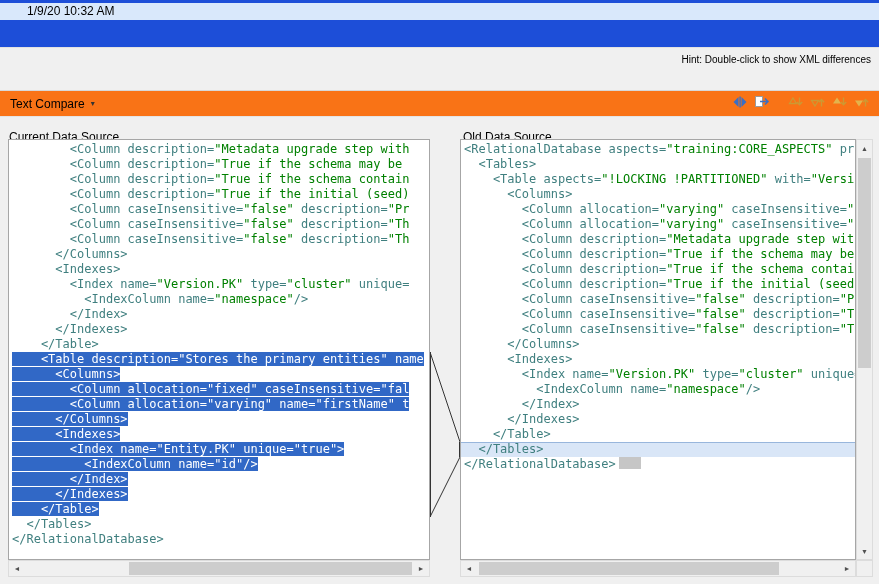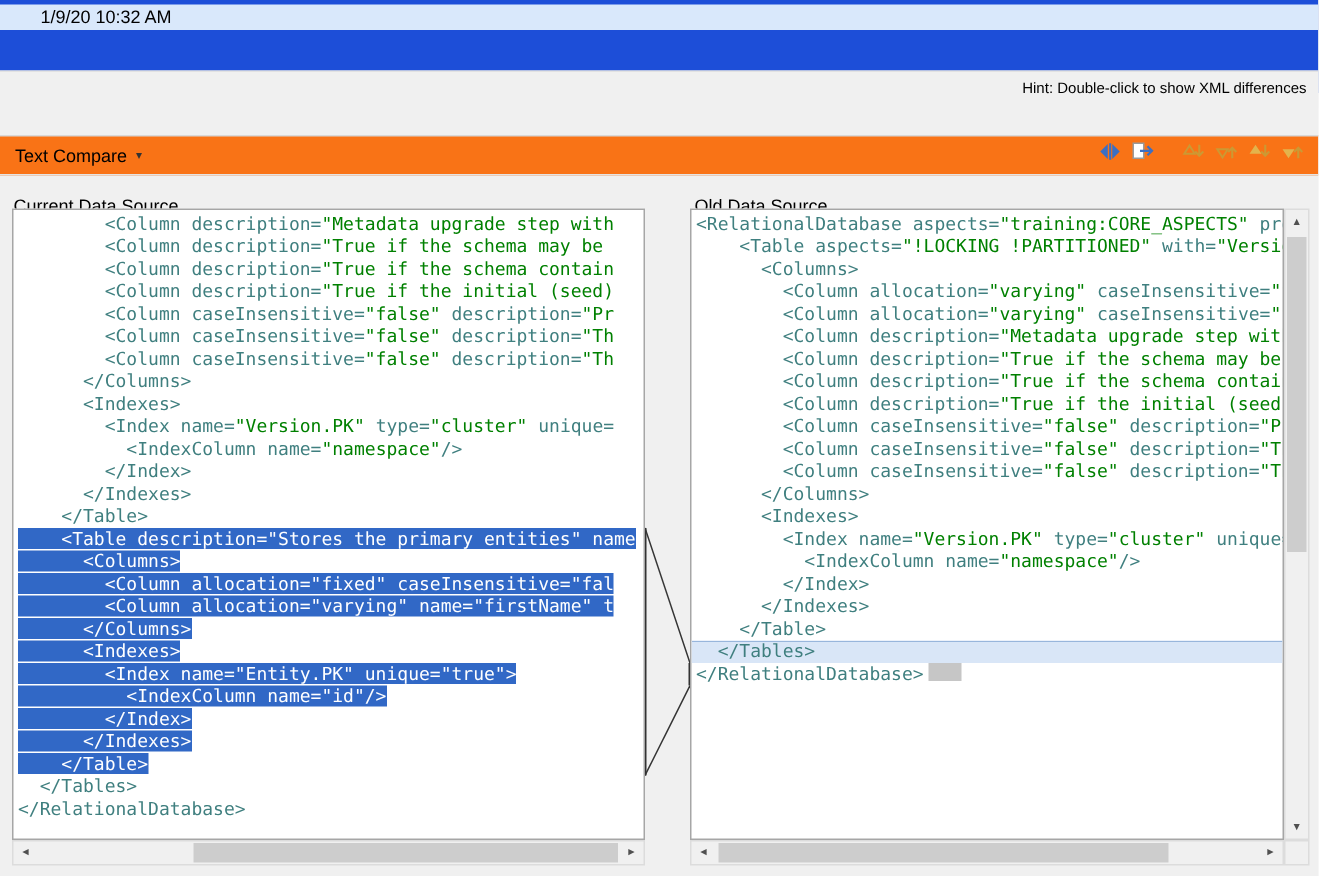--- a/index.html
+++ b/index.html
@@ -161,20 +161,21 @@
       <div class="code-line selected"><span class="line-text">        &lt;Index name="Entity.PK" unique="true"&gt;</span></div>
       <div class="code-line selected"><span class="line-text">          &lt;IndexColumn name="id"/&gt;</span></div>
       <div class="code-line selected"><span class="line-text">        &lt;/Index&gt;</span></div>
       <div class="code-line selected"><span class="line-text">      &lt;/Indexes&gt;</span></div>
       <div class="code-line selected"><span class="line-text">    &lt;/Table&gt;</span></div>
       <div class="code-line"><span class="line-text"><span class="t-tag">  &lt;/Tables&gt;</span></span></div>
       <div class="code-line"><span class="line-text"><span class="t-tag">&lt;/RelationalDatabase&gt;</span></span></div>
     </div>
   <div class="pane" id="pane-right">
       <div class="code-line"><span class="line-text"><span class="t-tag">&lt;RelationalDatabase aspects=</span><span class="t-val">"training:CORE_ASPECTS"</span><span class="t-tag"> pro</span></span></div>
+      <div class="code-line"><span class="line-text"><span class="t-tag">  &lt;Tables&gt;</span></span></div>
       <div class="code-line"><span class="line-text"><span class="t-tag">    &lt;Table aspects=</span><span class="t-val">"!LOCKING !PARTITIONED"</span><span class="t-tag"> with=</span><span class="t-val">"Versio</span></span></div>
       <div class="code-line"><span class="line-text"><span class="t-tag">      &lt;Columns&gt;</span></span></div>
       <div class="code-line"><span class="line-text"><span class="t-tag">        &lt;Column allocation=</span><span class="t-val">"varying"</span><span class="t-tag"> caseInsensitive=</span><span class="t-val">"f</span></span></div>
       <div class="code-line"><span class="line-text"><span class="t-tag">        &lt;Column allocation=</span><span class="t-val">"varying"</span><span class="t-tag"> caseInsensitive=</span><span class="t-val">"f</span></span></div>
       <div class="code-line"><span class="line-text"><span class="t-tag">        &lt;Column description=</span><span class="t-val">"Metadata upgrade step with</span></span></div>
       <div class="code-line"><span class="line-text"><span class="t-tag">        &lt;Column description=</span><span class="t-val">"True if the schema may be </span></span></div>
       <div class="code-line"><span class="line-text"><span class="t-tag">        &lt;Column description=</span><span class="t-val">"True if the schema contain</span></span></div>
       <div class="code-line"><span class="line-text"><span class="t-tag">        &lt;Column description=</span><span class="t-val">"True if the initial (seed)</span></span></div>
       <div class="code-line"><span class="line-text"><span class="t-tag">        &lt;Column caseInsensitive=</span><span class="t-val">"false"</span><span class="t-tag"> description=</span><span class="t-val">"Pr</span></span></div>
       <div class="code-line"><span class="line-text"><span class="t-tag">        &lt;Column caseInsensitive=</span><span class="t-val">"false"</span><span class="t-tag"> description=</span><span class="t-val">"Th</span></span></div>

